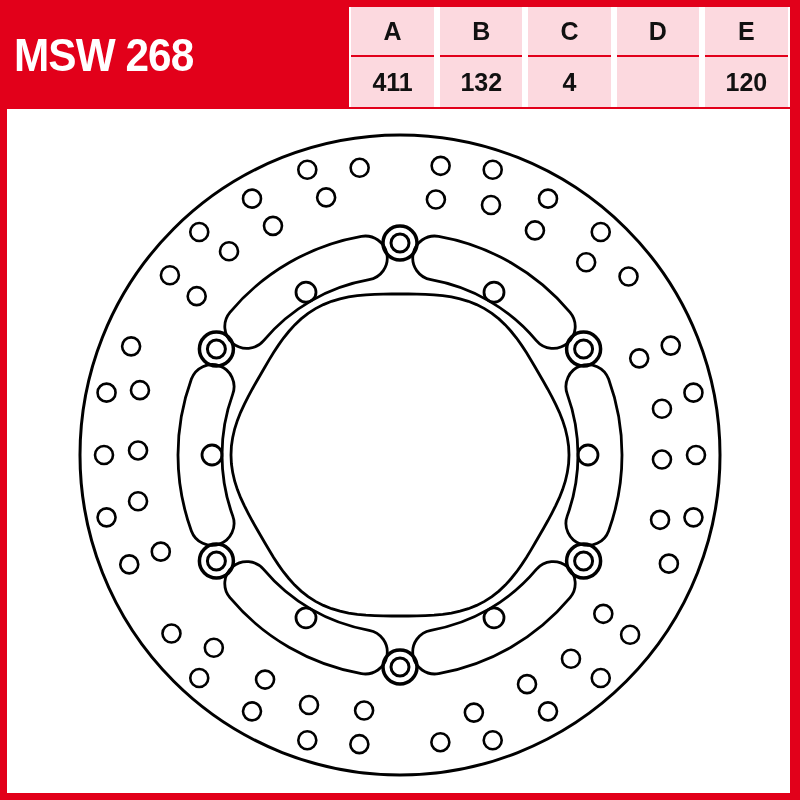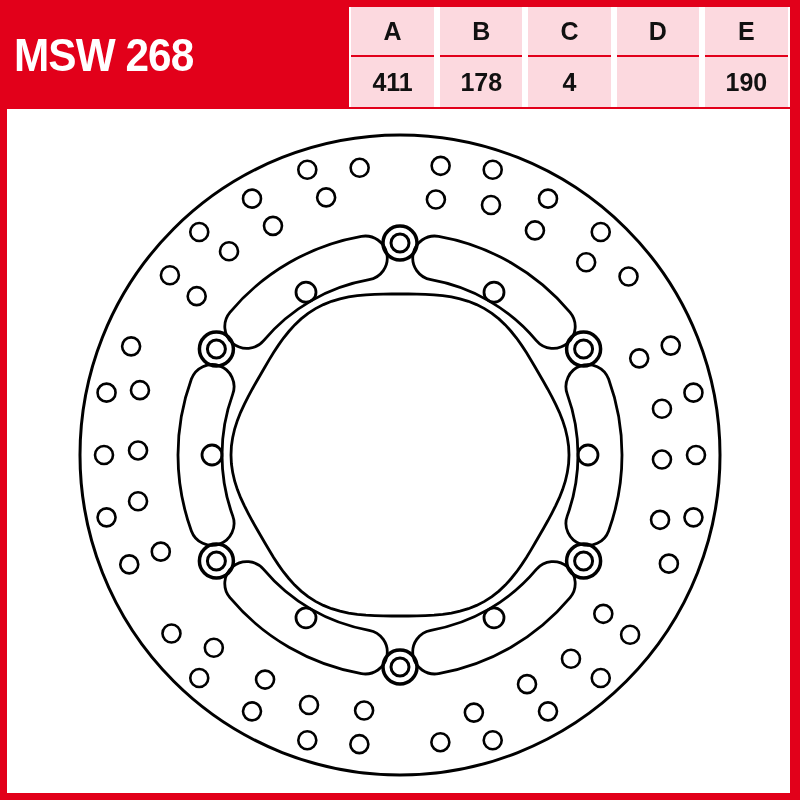--- a/index.html
+++ b/index.html
@@ -18,24 +18,24 @@
 
 <div class="title">MSW 268</div>
 
 <div class="spec">
   <div class="cell h first">A</div>
   <div class="cell h">B</div>
   <div class="cell h">C</div>
   <div class="cell h">D</div>
   <div class="cell h last">E</div>
   <div class="cell first">411</div>
-  <div class="cell">178</div>
+  <div class="cell">132</div>
   <div class="cell">4</div>
   <div class="cell"></div>
-  <div class="cell last">190</div>
+  <div class="cell last">120</div>
 </div>
 
 <div class="panel"></div>
 
 <svg width="800" height="800" id="disc">
   <g fill="none" stroke="#000" stroke-width="3">
     <circle cx="400" cy="455" r="320"></circle>
     <g id="holes" stroke-width="2.6">
         <circle cx="440.63854548033913" cy="165.84172392746143" r="9"></circle>
         <circle cx="435.9066600476969" cy="199.51083826467485" r="9"></circle>

